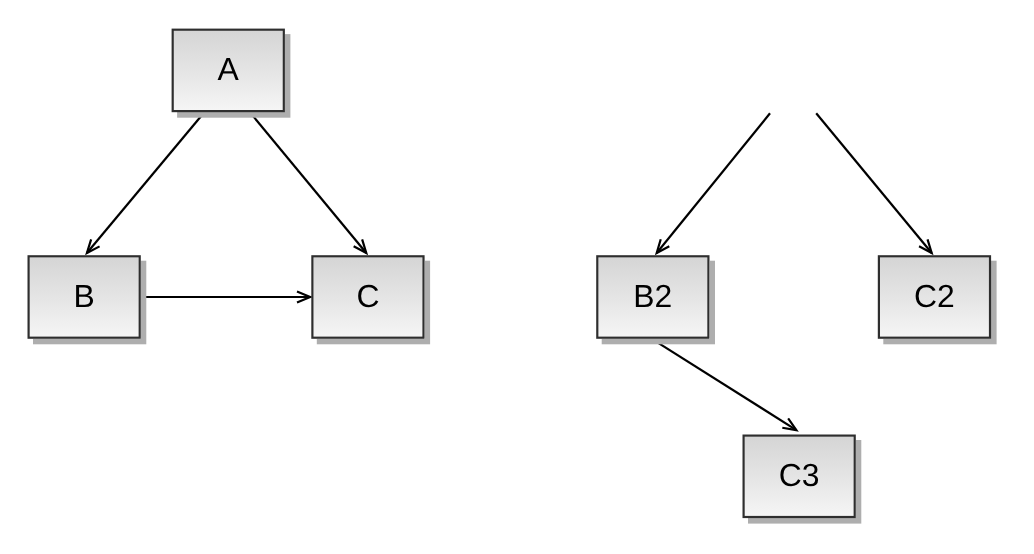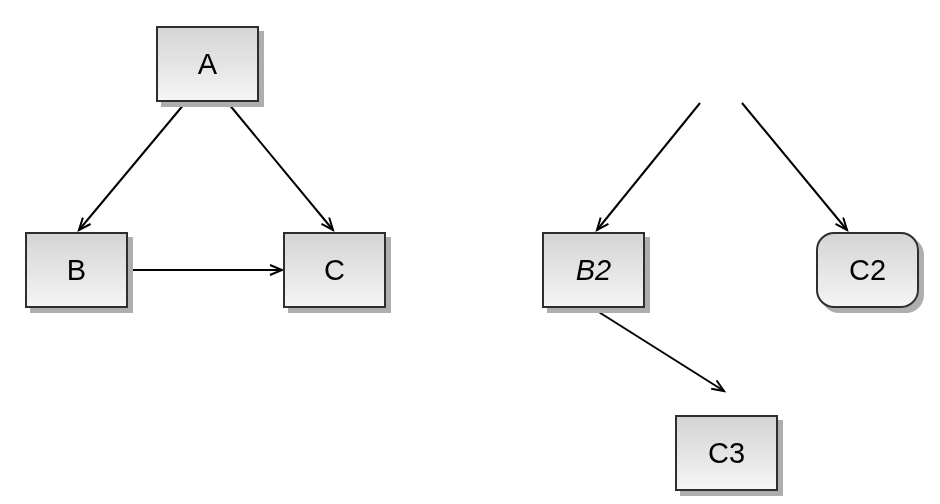--- a/index.html
+++ b/index.html
@@ -50,23 +50,23 @@
   }
   .node-label {
     font-size: 29px;
     line-height: 1;
     color: var(--text);
   }
   #node-A  { left: 156px; top: 26px;  }
   #node-B  { left: 25px;  top: 232px; }
   #node-C  { left: 283px; top: 232px; }
   #node-A2 { left: 668px; top: 25px;  }
-  #node-B2 { left: 542px; top: 232px; font-style: italic; }
-  #node-C2 { left: 816px; top: 232px; border-radius: 18px; }
-  #node-C3 { left: 675px; top: 415px; align-items: center; }
+  #node-B2 { left: 542px; top: 232px; }
+  #node-C2 { left: 798px; top: 232px; }
+  #node-C3 { left: 675px; top: 395px; align-items: center; }
 </style>
 </head>
 <body>
 
 <div class="canvas">
 
   <svg class="edges-layer" width="940" height="504" viewBox="0 0 940 504" xmlns="http://www.w3.org/2000/svg">
     <defs>
       <marker id="arrowhead" markerUnits="userSpaceOnUse" markerWidth="16" markerHeight="14" refX="13" refY="6" orient="auto">
         <path class="arrowhead-path" d="M1,1 L13,6 L1,11"></path>

